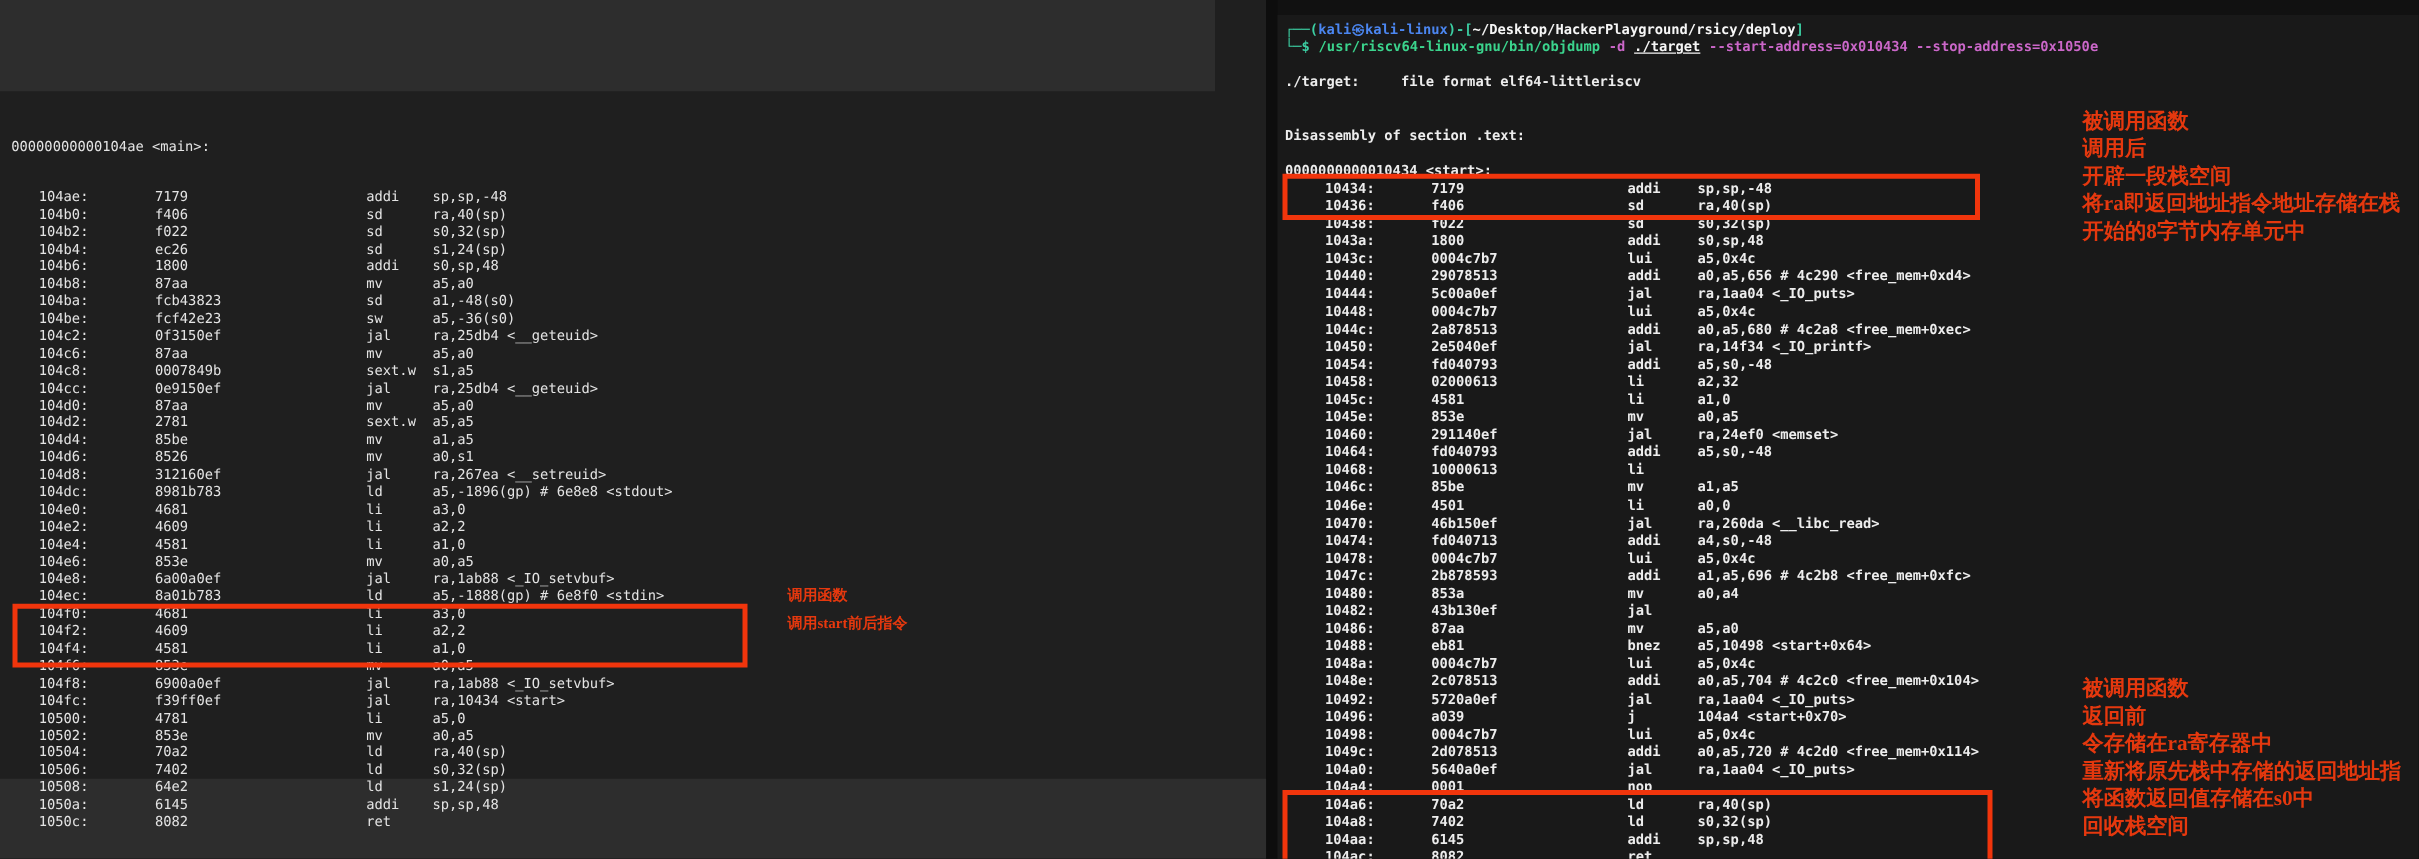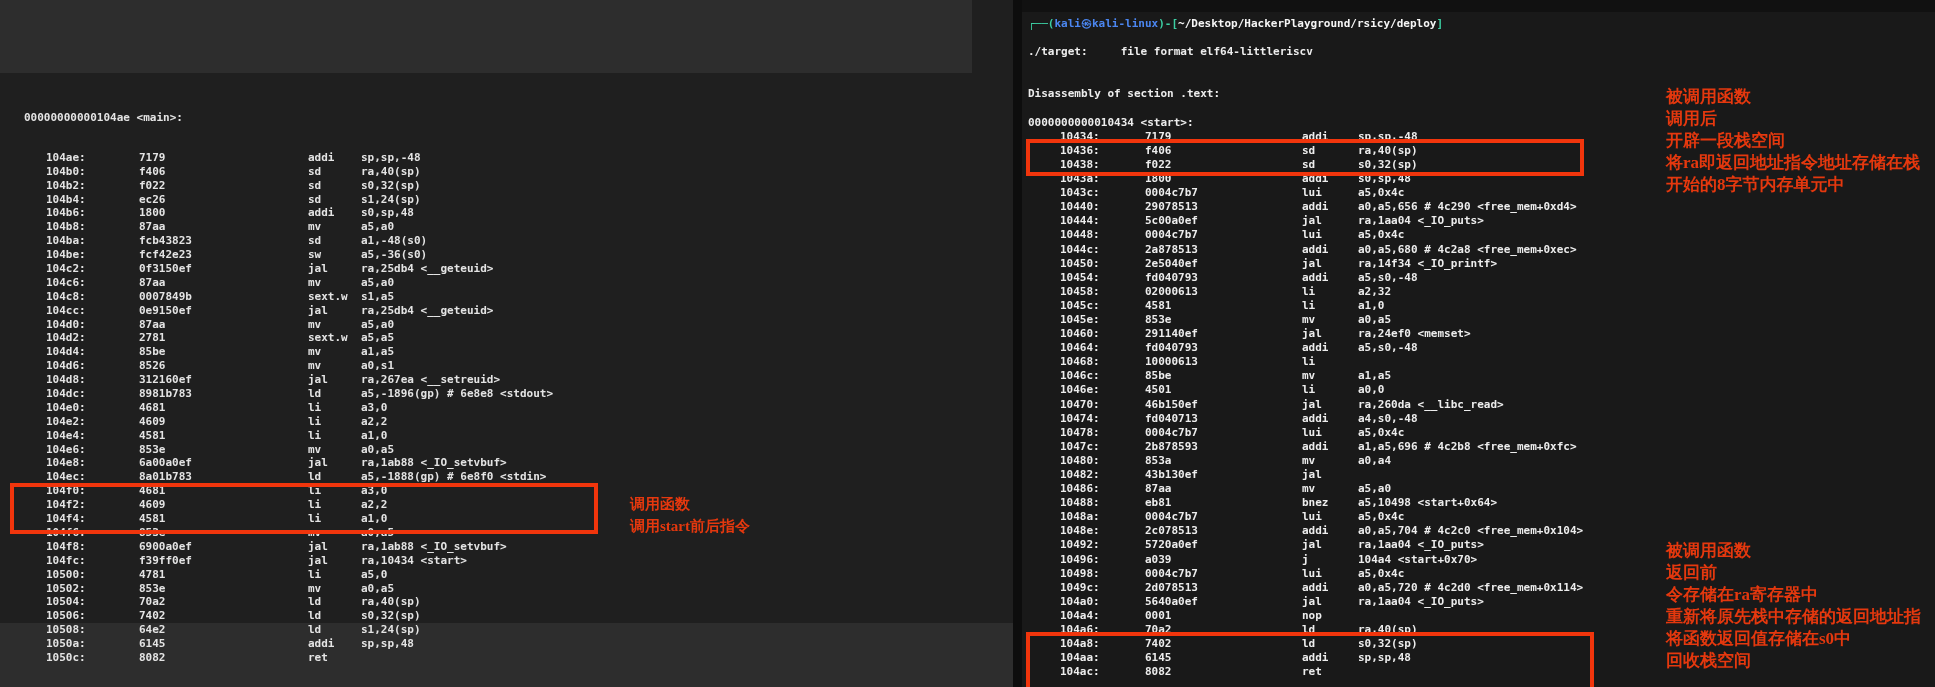--- a/index.html
+++ b/index.html
@@ -3,22 +3,22 @@
 <meta charset="utf-8">
 <style>
   *{margin:0;padding:0;box-sizing:border-box}
   html,body{width:1935px;height:687px;overflow:hidden;background:#111;font-family:"DejaVu Sans Mono",monospace}
   body{position:relative}
 
   
   .left-panel{position:absolute;left:0;top:0;width:1013px;height:687px;background:#1f1f1f}
   .left-top-strip{position:absolute;left:0;top:0;width:972px;height:73px;background:#2d2d2d}
   .left-bottom-strip{position:absolute;left:0;top:623px;width:1013px;height:64px;background:#2d2d2d}
-  .code-area{position:absolute;left:0;top:73px;width:1013px;height:550px;padding:12px 0 0 24px;
-             font-size:11px;font-weight:700;color:#e4e4e4;white-space:pre}
+  .code-area{position:absolute;left:0;top:73px;width:1013px;height:550px;padding:12px 0 0 9px;
+             font-size:11px;font-weight:400;color:#e4e4e4;white-space:pre}
   .l-line{height:13.9px;line-height:13.9px}
   .row{height:13.9px;line-height:13.9px;display:grid;grid-template-columns:93px 169px 53px auto;padding-left:22px;white-space:pre}
 
   
   .panel-gap{position:absolute;left:1013px;top:0;width:9px;height:687px;background:#0d0d0d}
 
   
   .terminal{position:absolute;left:1022px;top:12px;width:913px;height:687px;background:#191919;
             padding:5px 0 0 6px;font-size:11px;font-weight:700;color:#ededed}
   .t-line{height:14.1px;line-height:14.1px;white-space:pre}
@@ -33,21 +33,21 @@
   .tok{margin-right:7px}
 
   
   .hl-box{position:absolute;border:4px solid #f1350c;pointer-events:none}
   .box-left{left:10px;top:483px;width:588px;height:51px}
   .box-term-top{left:4px;top:127px;width:558px;height:37px}
   .box-term-bottom{left:4px;top:620px;width:568px;height:66px}
 
   
   .annot{position:absolute;color:#e5380e;font-weight:700;font-family:Liberation Serif, serif}
-  .annot-left{left:630px;top:494px;font-size:15px;line-height:21.5px}
+  .annot-left{left:630px;top:466px;font-size:12px;line-height:21.5px}
   .annot-term-top{left:644px;top:74px;font-size:17px;line-height:22px}
   .annot-term-bottom{left:644px;top:528px;font-size:17px;line-height:22px}
 </style>
 </head>
 <body>
 
 <div class="left-panel">
   <div class="left-top-strip"></div>
   <div class="left-bottom-strip"></div>
 
@@ -63,20 +63,21 @@
       <div>调用start前后指令</div>
     </div>
 </div>
 
 <div class="panel-gap"></div>
 
 <div class="terminal">
 
   <div class="t-line"><span class="c-frame">┌──(</span><span class="c-user">kali㉿kali-linux</span><span class="c-frame">)-[</span><span class="c-path">~/Desktop/HackerPlayground/rsicy/deploy</span><span class="c-frame">]</span></div>
 
+  <div class="t-line"><span class="c-frame tok">└─$</span><span class="c-cmd tok">/usr/riscv64-linux-gnu/bin/objdump</span><span class="c-opt tok">-d</span><span class="c-target tok">./target</span><span class="c-opt">--start-address=0x010434 --stop-address=0x1050e</span></div>
 
   <div class="t-line"></div>
   <div class="t-line">./target:     file format elf64-littleriscv</div>
   <div class="t-line"></div>
   <div class="t-line"></div>
   <div class="t-line">Disassembly of section .text:</div>
   <div class="t-line"></div>
   <div class="t-line">0000000000010434 &lt;start&gt;:</div>
 
   <div>

